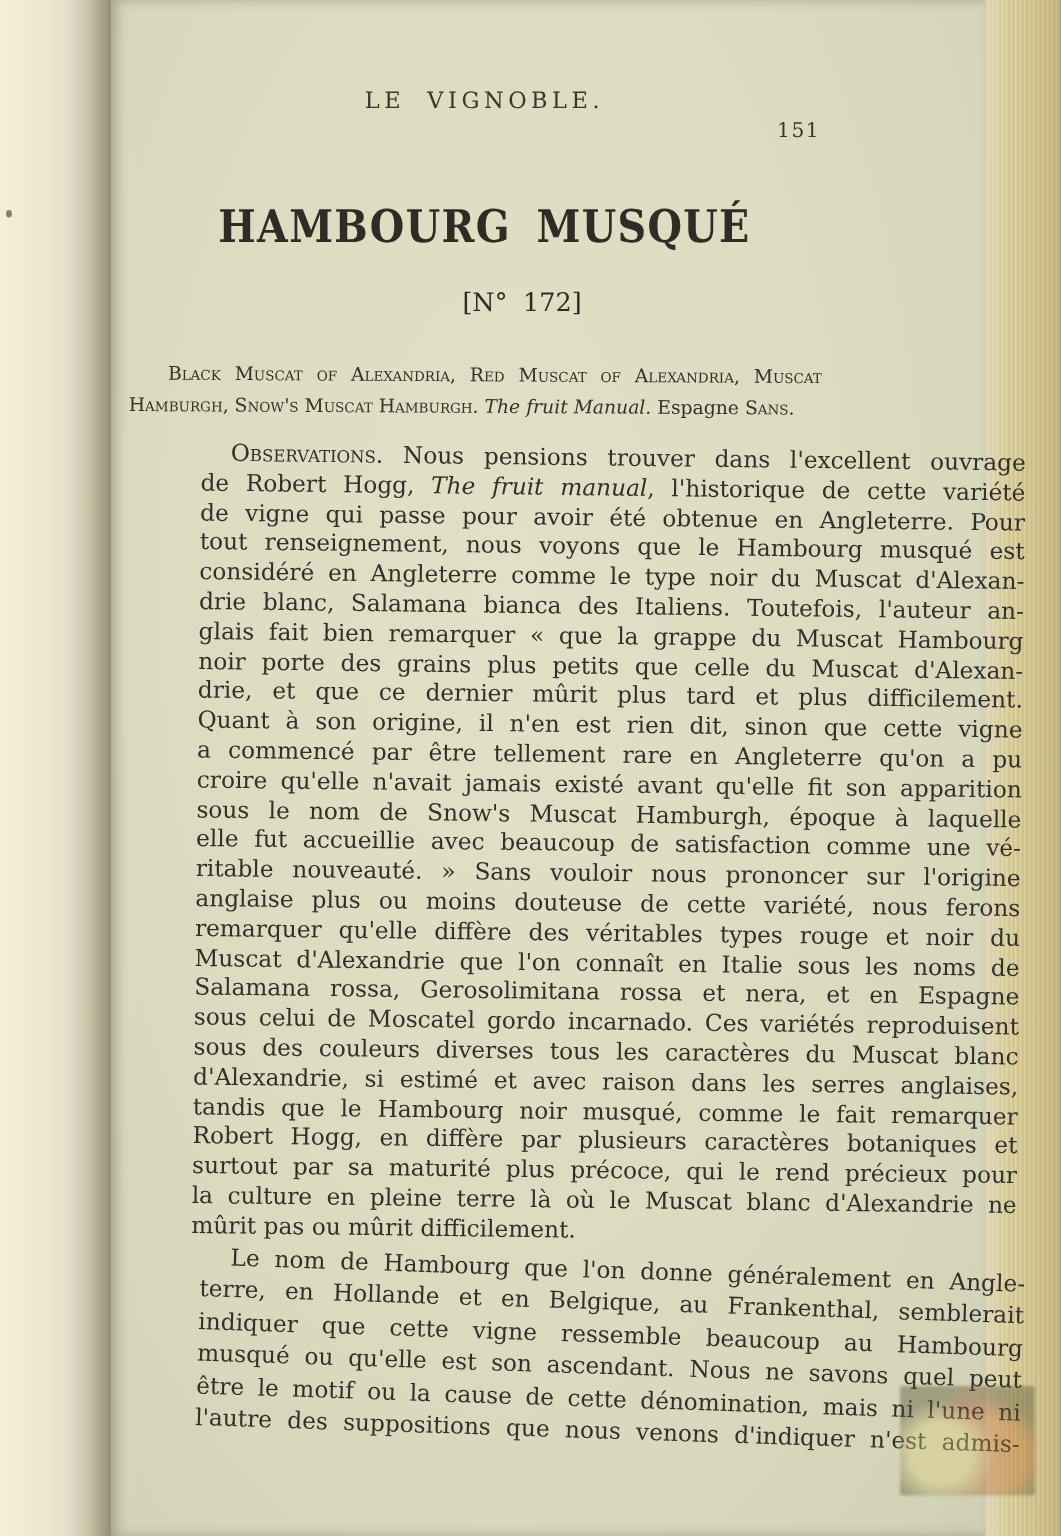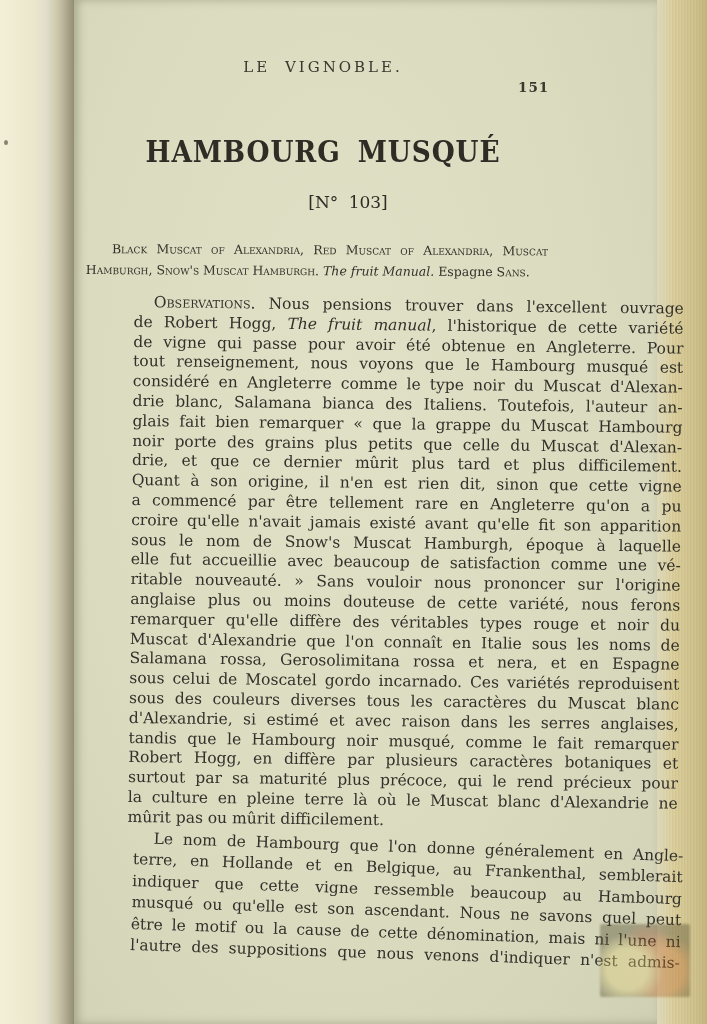--- a/index.html
+++ b/index.html
@@ -43,21 +43,21 @@
       #4d4729;
     opacity:.38;filter:blur(1px);border-radius:2px;
   }
   
   .running-header{
     position:absolute;left:88px;top:58px;width:470px;
     text-align:center;font-size:15px;letter-spacing:3px;word-spacing:7px;color:#3a372d;
   }
   .page-number{
     position:absolute;left:518px;top:79px;
-    font-size:13.5px;letter-spacing:1px;color:#3a372d;font-weight:bold;
+    font-size:13.5px;letter-spacing:1px;color:#3a372d;
   }
   .article-title{
     position:absolute;left:88px;top:134px;width:470px;
     text-align:center;font-size:30px;font-weight:700;letter-spacing:1px;word-spacing:8px;
     transform:scaleX(.88);color:#2e2c25;white-space:nowrap;
   }
   .article-number{
     position:absolute;left:113px;top:192px;width:470px;
     text-align:center;font-size:17px;word-spacing:5px;color:#2e2c25;
   }
@@ -87,21 +87,21 @@
 
 <div id="scan">
   <div class="prev-page"></div>
   <div class="main-page"></div>
   <div class="edge-stack"></div>
   <div class="ink-speck"></div>
 
   <div class="running-header">LE VIGNOBLE.</div>
   <div class="page-number">151</div>
   <div class="article-title">HAMBOURG MUSQUÉ</div>
-  <div class="article-number">[N° 103]</div>
+  <div class="article-number">[N° 172]</div>
 
   <div class="synonyms" id="synonyms">
       <div class="line indent-sm"><span class="sc">Black Muscat of Alexandria, Red Muscat of Alexandria, Muscat</span></div>
       <div class="line no-j"><span class="sc">Hamburgh, Snow's Muscat Hamburgh. </span><span class="it">The fruit Manual.</span><span> Espagne </span><span class="sc">Sans.</span></div>
     </div>
   <div class="body-text" id="body-text">
       <div class="para para-0">
         <div class="line indent"><span class="sc">Observations.</span><span> Nous pensions trouver dans l'excellent ouvrage</span></div>
         <div class="line"><span>de Robert Hogg, </span><span class="it">The fruit manual</span><span>, l'historique de cette variété</span></div>
         <div class="line"><span>de vigne qui passe pour avoir été obtenue en Angleterre. Pour</span></div>

